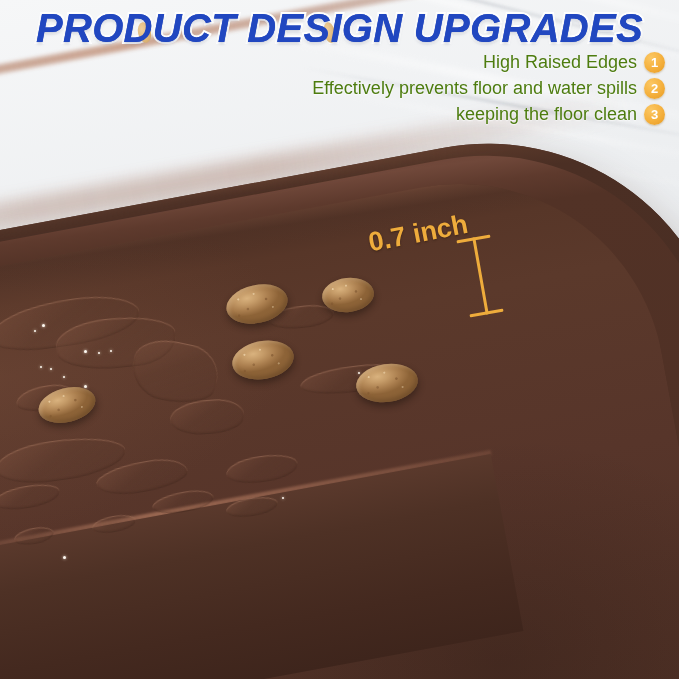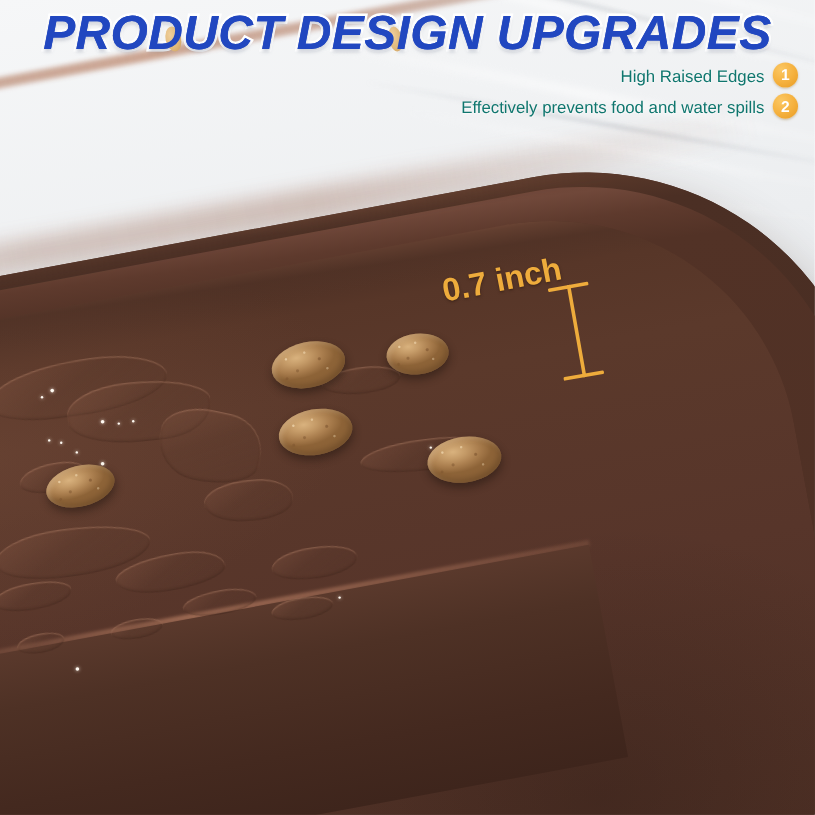--- a/index.html
+++ b/index.html
@@ -276,22 +276,22 @@
     gap: 5px;
     align-items: flex-end;
   }
   .feature-row {
     display: flex;
     align-items: center;
     gap: 7px;
     justify-content: flex-end;
   }
   .feature-text {
-    font-size: 14px;
-    color: #0f766e;
+    font-size: 18px;
+    color: #4d7c0f;
     white-space: nowrap;
     text-shadow: 0 1px 1.5px rgba(255,255,255,0.85);
   }
   .badge {
     width: 21px;
     height: 21px;
     border-radius: 50%;
     background: radial-gradient(circle at 34% 28%, #fbc763 0%, #f5b13e 52%, #e79a22 100%);
     color: #ffffff;
     font-size: 13px;
@@ -418,18 +418,22 @@
   <div class="letter-dot" style="left:138px; top:22px; width:13px; height:21px;"></div>
   <div class="letter-dot" style="left:324px; top:22px; width:11px; height:21px;"></div>
   <div class="headline-fill">PRODUCT DESIGN UPGRADES</div>
 
   <div class="features">
     <div class="feature-row">
       <span class="feature-text">High Raised Edges</span>
       <span class="badge">1</span>
     </div>
     <div class="feature-row">
-      <span class="feature-text">Effectively prevents food and water spills</span>
+      <span class="feature-text">Effectively prevents floor and water spills</span>
       <span class="badge">2</span>
     </div>
+    <div class="feature-row">
+      <span class="feature-text">keeping the floor clean</span>
+      <span class="badge">3</span>
+    </div>
   </div>
 
 </div>
 
 </body></html>

